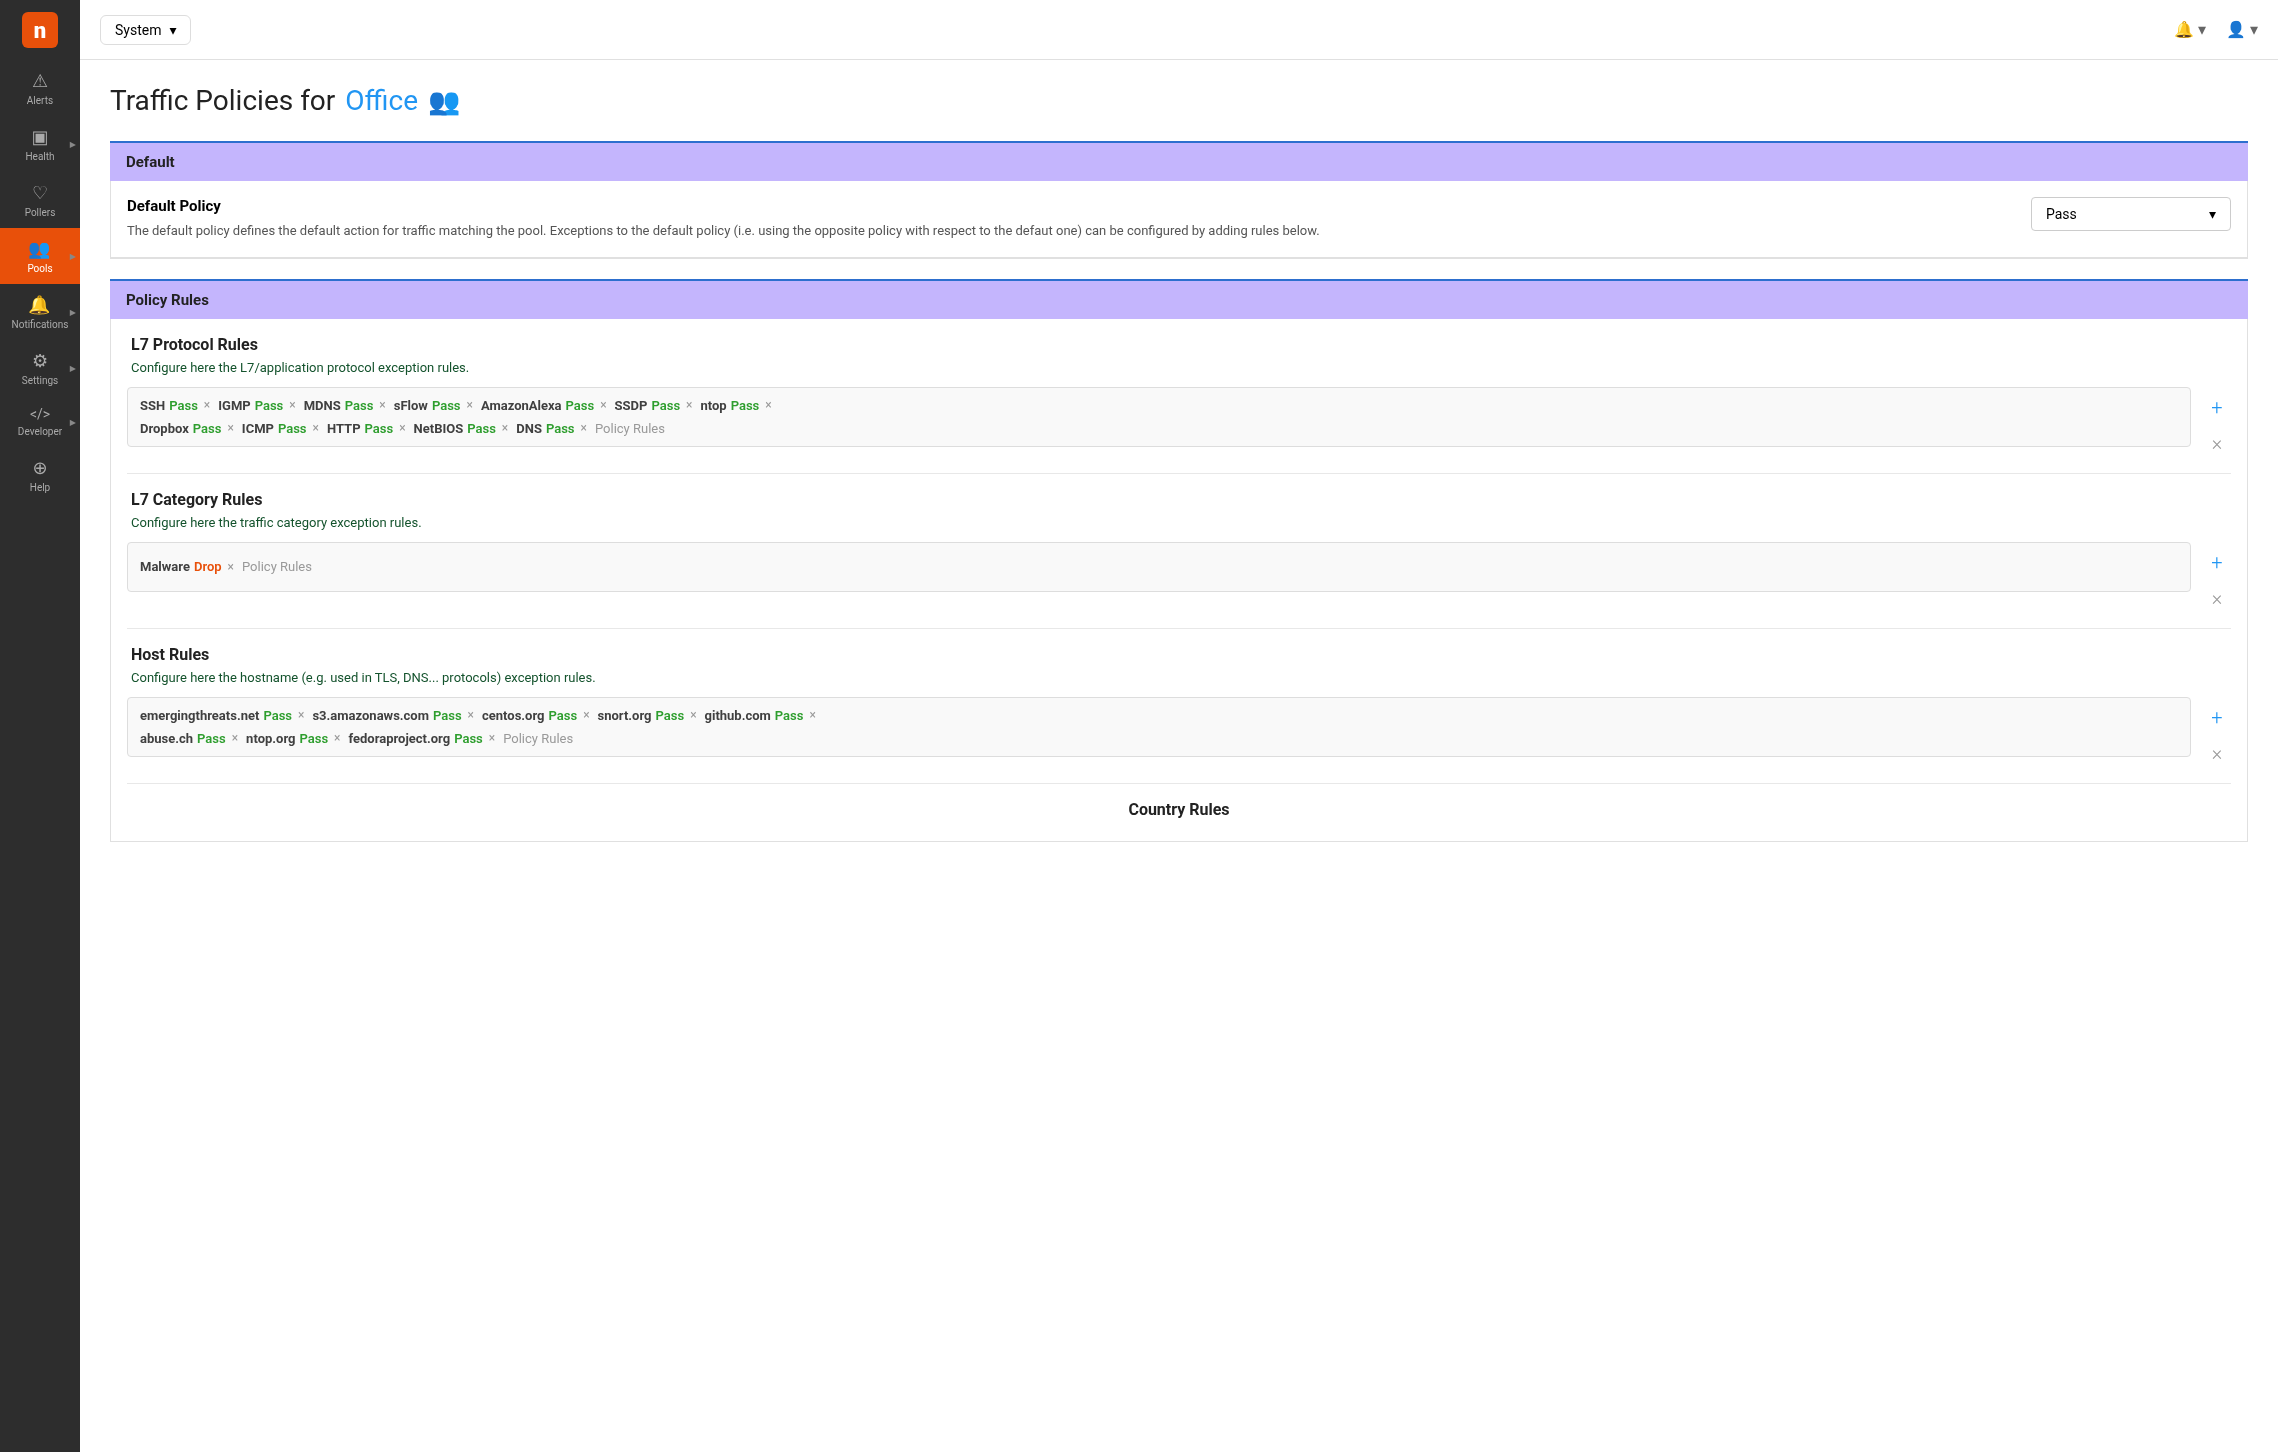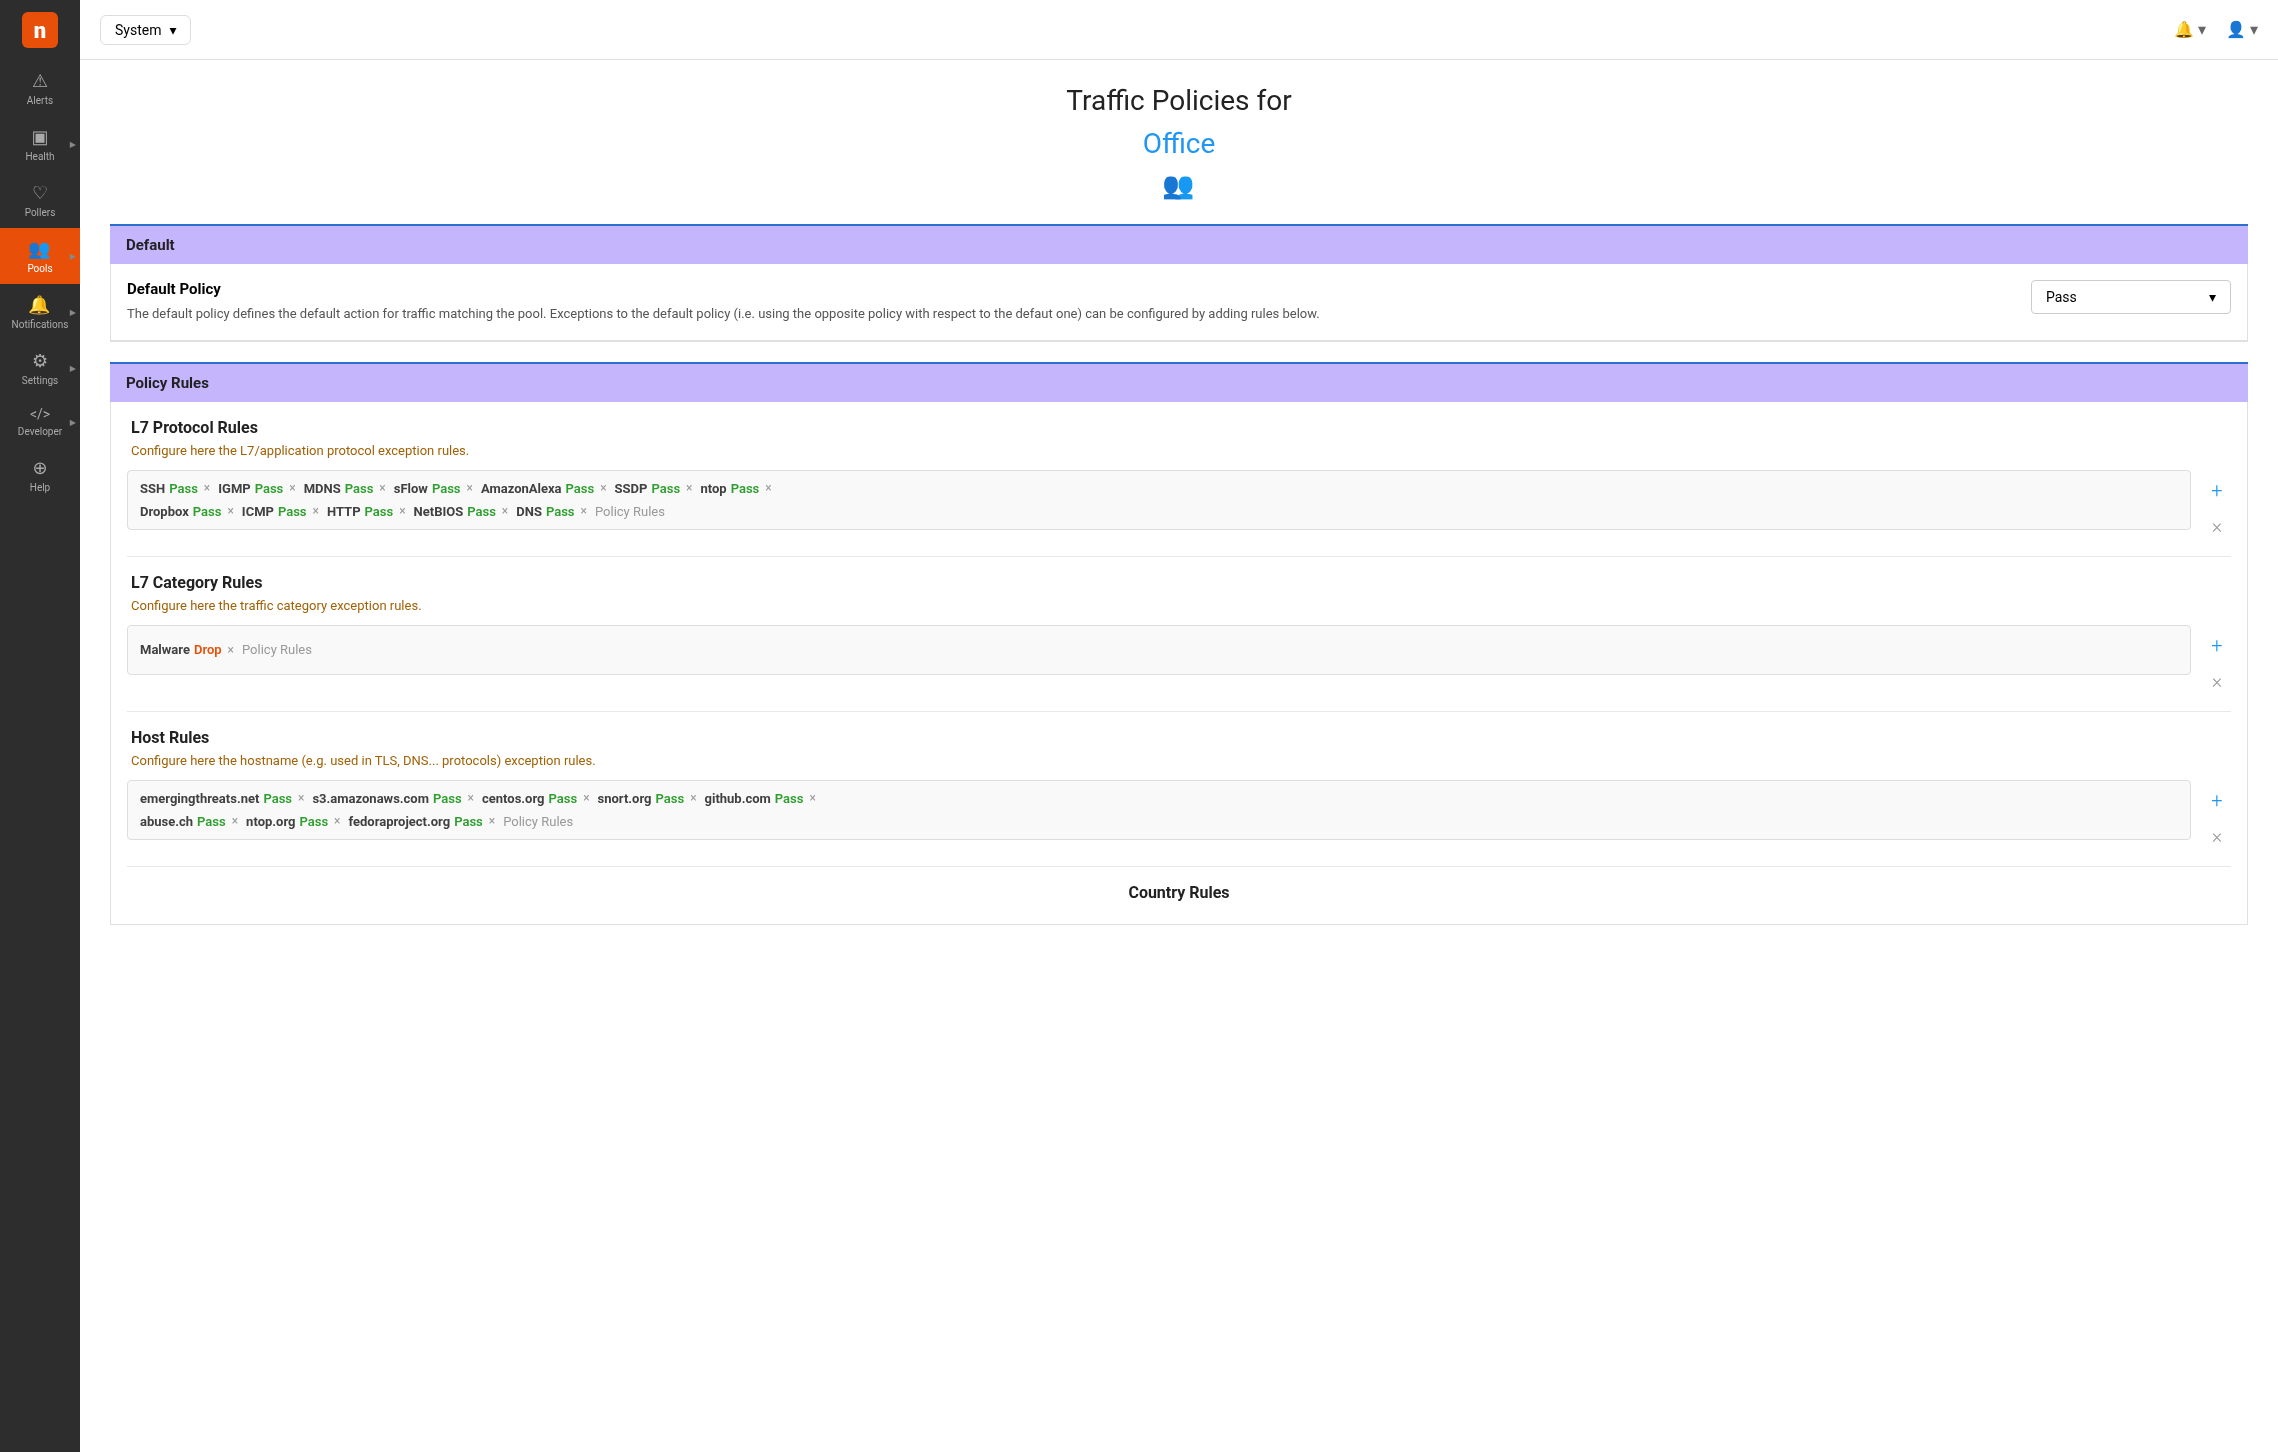--- a/index.html
+++ b/index.html
@@ -110,21 +110,20 @@
       padding: 24px 30px;
     }
     .page-title {
       font-size: 28px;
       font-weight: 400;
       color: #222;
       margin-bottom: 24px;
       display: flex;
       align-items: center;
       gap: 10px;
-      flex-direction: column;
     }
     .page-title .group-name {
       color: #2196F3;
       font-weight: 400;
     }
     .group-icon {
       color: #2196F3;
       font-size: 26px;
     }
 
@@ -183,21 +182,21 @@
     }
     .rules-title {
       font-size: 16px;
       font-weight: 700;
       color: #222;
       margin-bottom: 6px;
       padding: 0 4px;
     }
     .rules-desc {
       font-size: 13px;
-      color: #a16207;
+      color: #14532d;
       margin-bottom: 12px;
       padding: 0 4px;
     }
     .rules-input-area {
       display: flex;
       align-items: flex-start;
       gap: 12px;
     }
     .tags-container {
       flex: 1;

